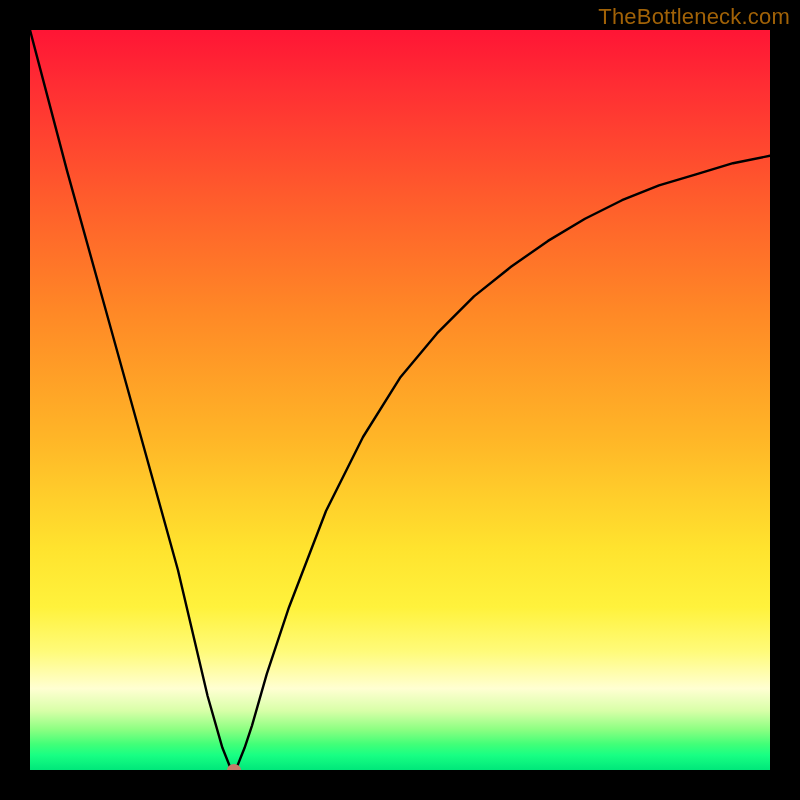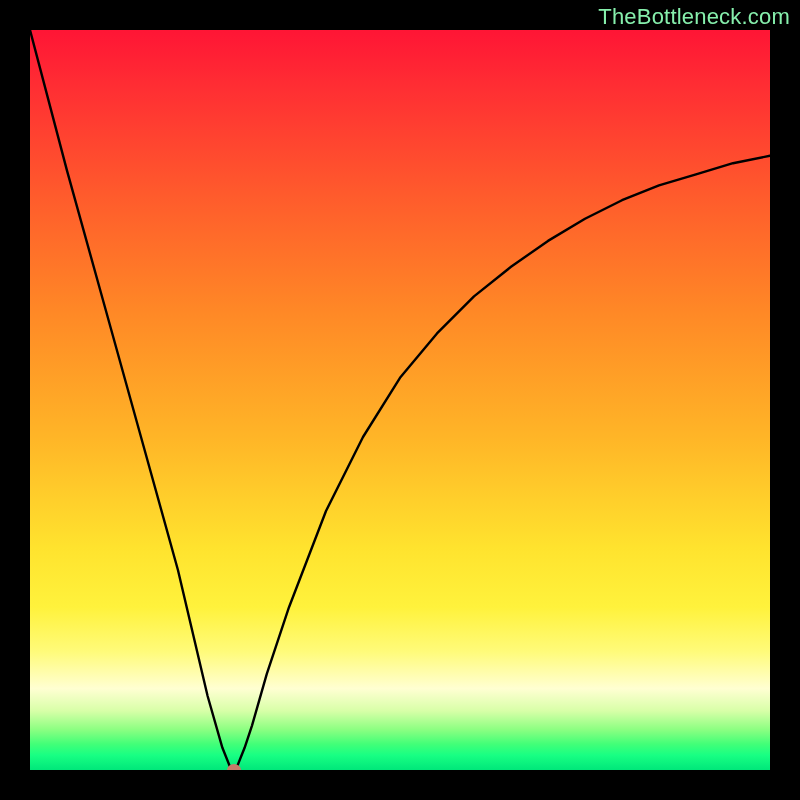--- a/index.html
+++ b/index.html
@@ -14,21 +14,21 @@
   .frame {
     position: relative;
     width: 800px;
     height: 800px;
     background: #000;
   }
   .watermark {
     position: absolute;
     top: 4px;
     right: 10px;
-    color: #86efac;
+    color: #a16207;
     font-size: 22px;
     font-weight: 400;
     letter-spacing: 0.2px;
     z-index: 5;
   }
   .plot {
     position: absolute;
     left: 30px;
     top: 30px;
     width: 740px;

